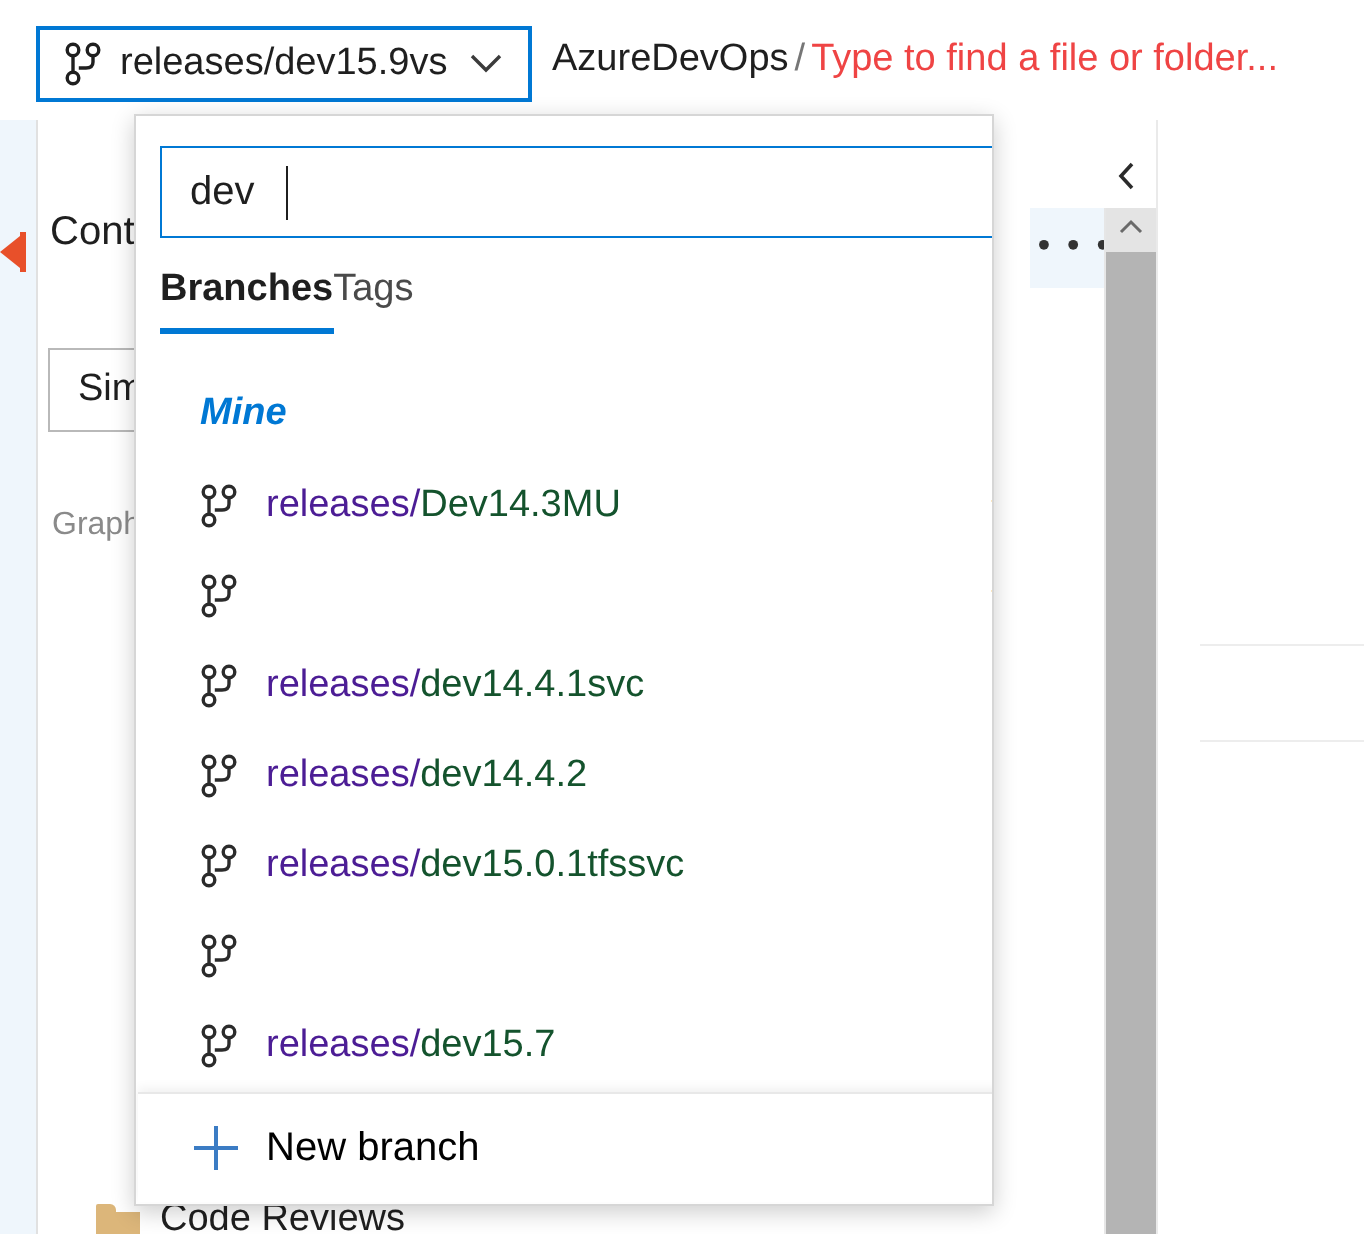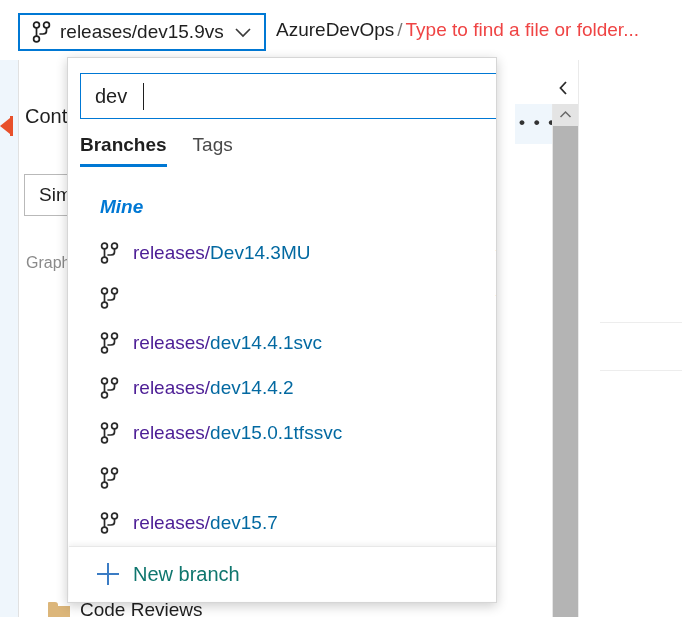--- a/index.html
+++ b/index.html
@@ -291,21 +291,20 @@
     border: none;
     padding: 0;
     cursor: default;
   }
 
   .tabs {
     position: absolute;
     left: 12px; top: 76px;
     display: flex;
     align-items: flex-end;
-    gap: 26px;
   }
   .tab {
     position: relative;
     font-size: 19px;
     color: #4a4a4a;
     padding-bottom: 11px;
     white-space: nowrap;
   }
   .tab.active {
     color: #1f1f1f;
@@ -345,21 +344,21 @@
     height: 45px;
     padding-left: 31px;
     box-sizing: border-box;
   }
   .branch-row .txt {
     font-size: 19px;
     margin-left: 14px;
     white-space: nowrap;
   }
   .branch-row .txt .prefix { color: #4c1d95; }
-  .branch-row .txt .suffix { color: #0369a1; }
+  .branch-row .txt .suffix { color: #14532d; }
   .star {
     margin-left: auto;
     margin-right: 20px;
     color: #f2a10a;
     font-size: 26px;
     line-height: 1;
     flex: none;
   }
 
   
@@ -411,21 +410,21 @@
   .plus-icon::before,
   .plus-icon::after {
     content: "";
     position: absolute;
     background: #3b7cc4;
   }
   .plus-icon::before { left: 0; top: 10px; width: 22px; height: 2px; }
   .plus-icon::after  { left: 10px; top: 0; width: 2px; height: 22px; }
   .footer-label {
     font-size: 20px;
-    color: #0f766e;
+    color: #000000;
     margin-left: 14px;
     white-space: nowrap;
   }
 </style>
 </head>
 <body>
 
 <div id="root">
 
   <div class="bg-layer">

